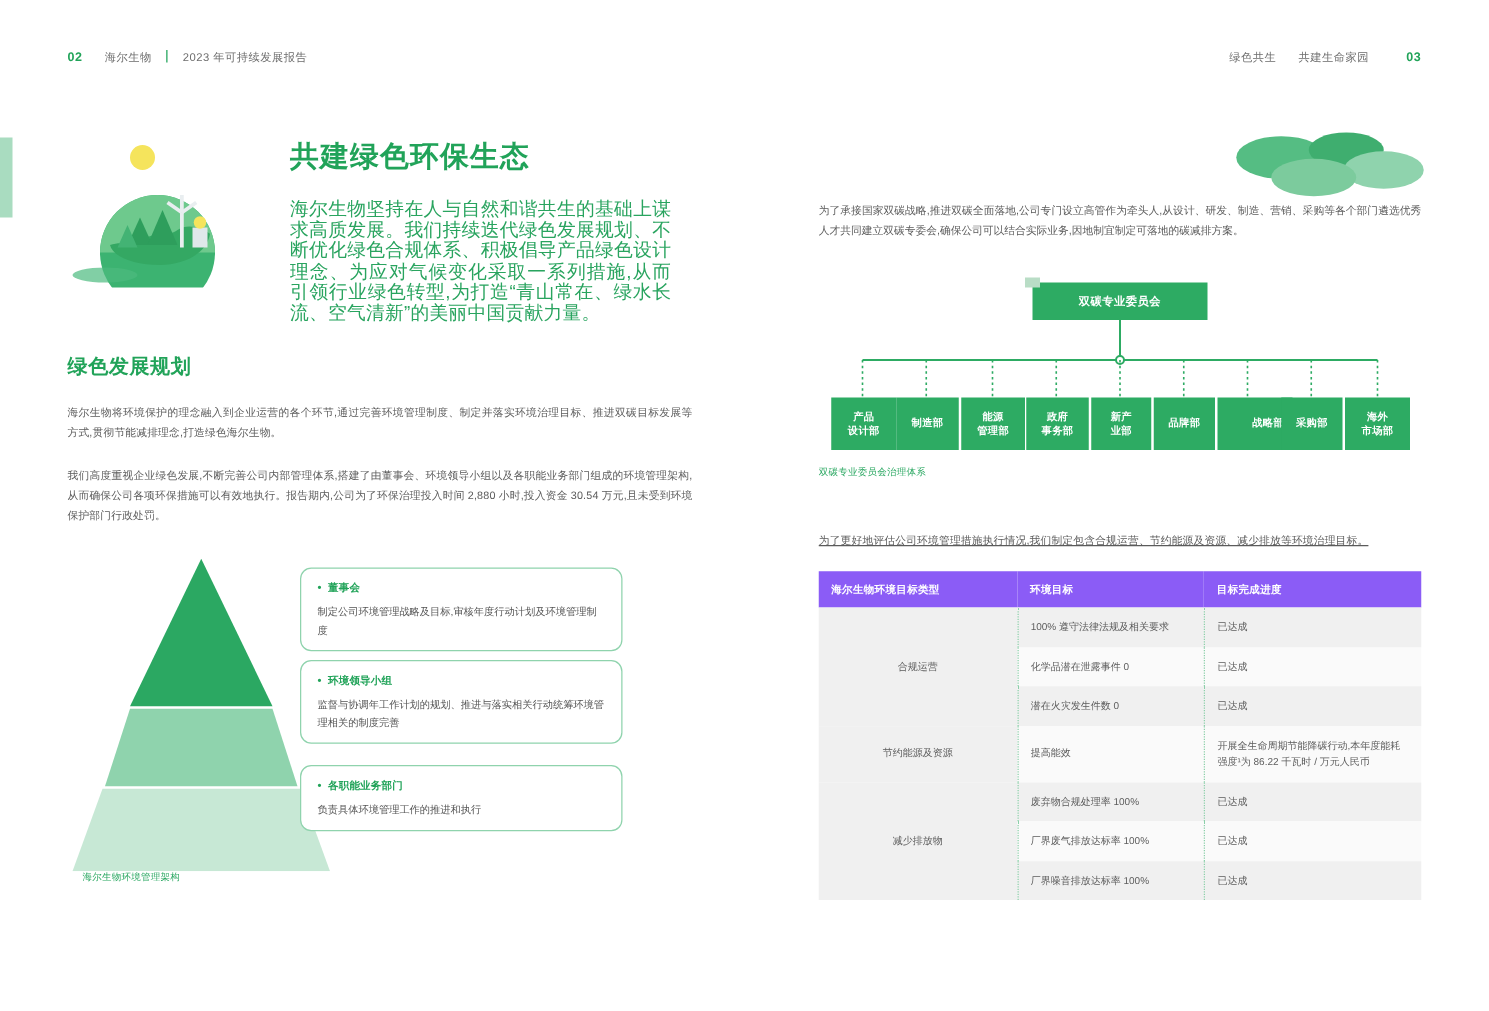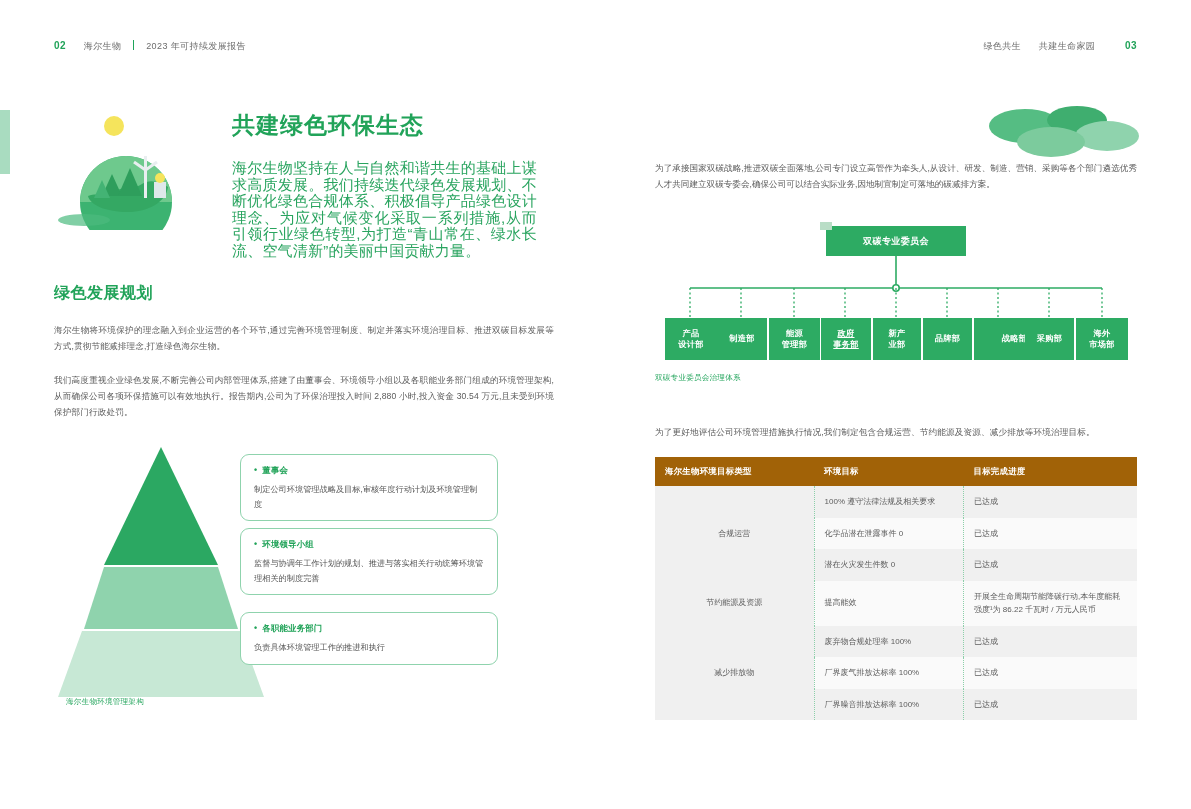--- a/index.html
+++ b/index.html
@@ -72,38 +72,38 @@
   .org-node {
     position: absolute; top: 96px; height: 42px; background: #2dab63; color: #fff;
     font-size: 8.2px; font-weight: bold; line-height: 11.5px;
     display: flex; flex-direction: column; align-items: center; justify-content: center;
     text-align: center; letter-spacing: .3px;
   }
 
   
   .tbl { position: absolute; left: 655px; top: 457px; width: 482px; border-collapse: collapse; }
   .tbl th {
-    background: #a16207; color: #fff; font-size: 8.4px; font-weight: bold;
+    background: #8b5cf6; color: #fff; font-size: 8.4px; font-weight: bold;
     text-align: left; padding: 9px 10px; letter-spacing: .3px;
   }
   .tbl td {
     font-size: 8px; color: #5d5d5d; padding: 9px 10px; line-height: 13.5px; vertical-align: middle;
   }
   .tbl tbody tr.odd td { background: #f0f0f0; }
   .tbl tbody tr.even td { background: #fafafa; }
   .tbl td.cat { text-align: center; color: #5d5d5d; background: #f0f0f0 !important; }
   .tbl td.goal { border-left: 1px dotted #8ccfa9; }
   .tbl td.prog { border-left: 1px dotted #8ccfa9; }
 
   .cap-left  { position: absolute; left: 66px; top: 697px; }
   .cap-right { position: absolute; left: 655px; top: 373px; }
   .intro-right { position: absolute; left: 655px; top: 160px; width: 482px;
     font-size: 8.6px; line-height: 16px; color: #5b5b5b; text-align: justify; }
   .pre-table { position: absolute; left: 655px; top: 424px; width: 482px;
-    font-size: 8.6px; line-height: 16px; color: #5b5b5b; text-align: justify; }
+    font-size: 8.6px; line-height: 16px; color: #5b5b5b; text-align: justify; text-decoration: underline; }
 
   .p-a { position: absolute; left: 54px; top: 322px; width: 500px; }
   .p-b { position: absolute; left: 54px; top: 372px; width: 500px; }
   .h2-left { position: absolute; left: 54px; top: 283px; }
 </style>
 </head>
 <body>
 
 <div class="page">
 
@@ -224,21 +224,21 @@
         <span>
           <span style="display:block">制造部</span>
         </span>
       </div>
     <div class="org-node" style="left:114px; width:51px;">
         <span>
           <span style="display:block">能源</span>
           <span style="display:block">管理部</span>
         </span>
       </div>
-    <div class="org-node" style="left:166px; width:50px;text-decoration:underline;">
+    <div class="org-node" style="left:166px; width:50px;">
         <span>
           <span style="display:block">政府</span>
           <span style="display:block">事务部</span>
         </span>
       </div>
     <div class="org-node" style="left:218px; width:48px;">
         <span>
           <span style="display:block">新产</span>
           <span style="display:block">业部</span>
         </span>

